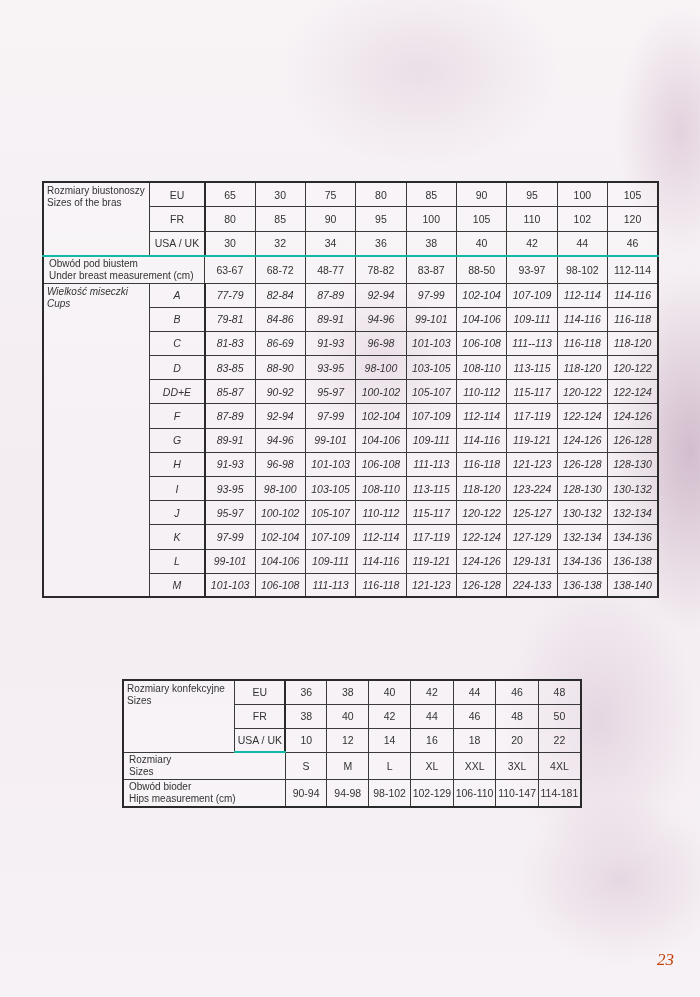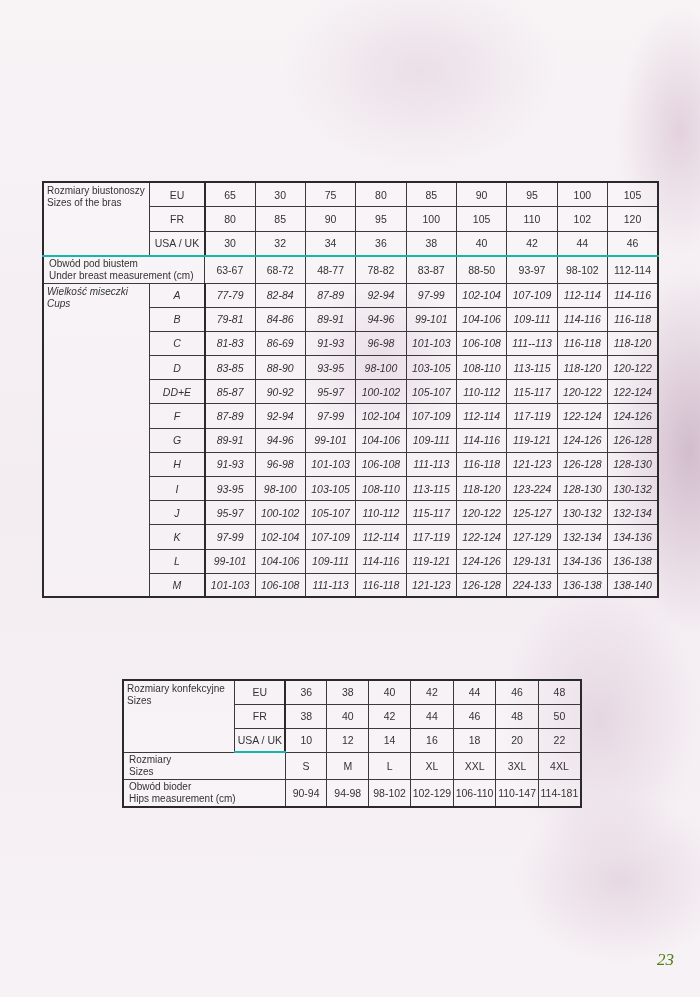--- a/index.html
+++ b/index.html
@@ -31,21 +31,21 @@
   td.lbl2 { text-align:left; vertical-align:bottom; padding:1px 5px; line-height:12px; font-size:10px; }
   td.thick-r { border-right:2px solid #2a2a2a; }
   td.thick-b { border-bottom:2px solid #14b8a6; }
   #bra { left:42px; top:181px; width:617px; border:2px solid #2a2a2a; }
   #bra tr { height:24.5px; }
   #bra .cup { height:24.2px;font-style:italic; }
   #clothes { left:78px; top:679px; width:460px; border:2px solid #2a2a2a;margin-left:44px; }
   #clothes tr { height:24px; }
   .page-num {
     position:absolute; left:657px; top:950px;
-    font-family:"Liberation Serif", serif; font-style:italic; font-size:17px; color:#4d7c0f;
+    font-family:"Liberation Serif", serif; font-style:italic; font-size:17px; color:#c2410c;
   }
 </style>
 </head>
 <body>
 
 <div class="bg"></div>
 
 <table id="bra">
   <colgroup>
     <col style="width:107px">

